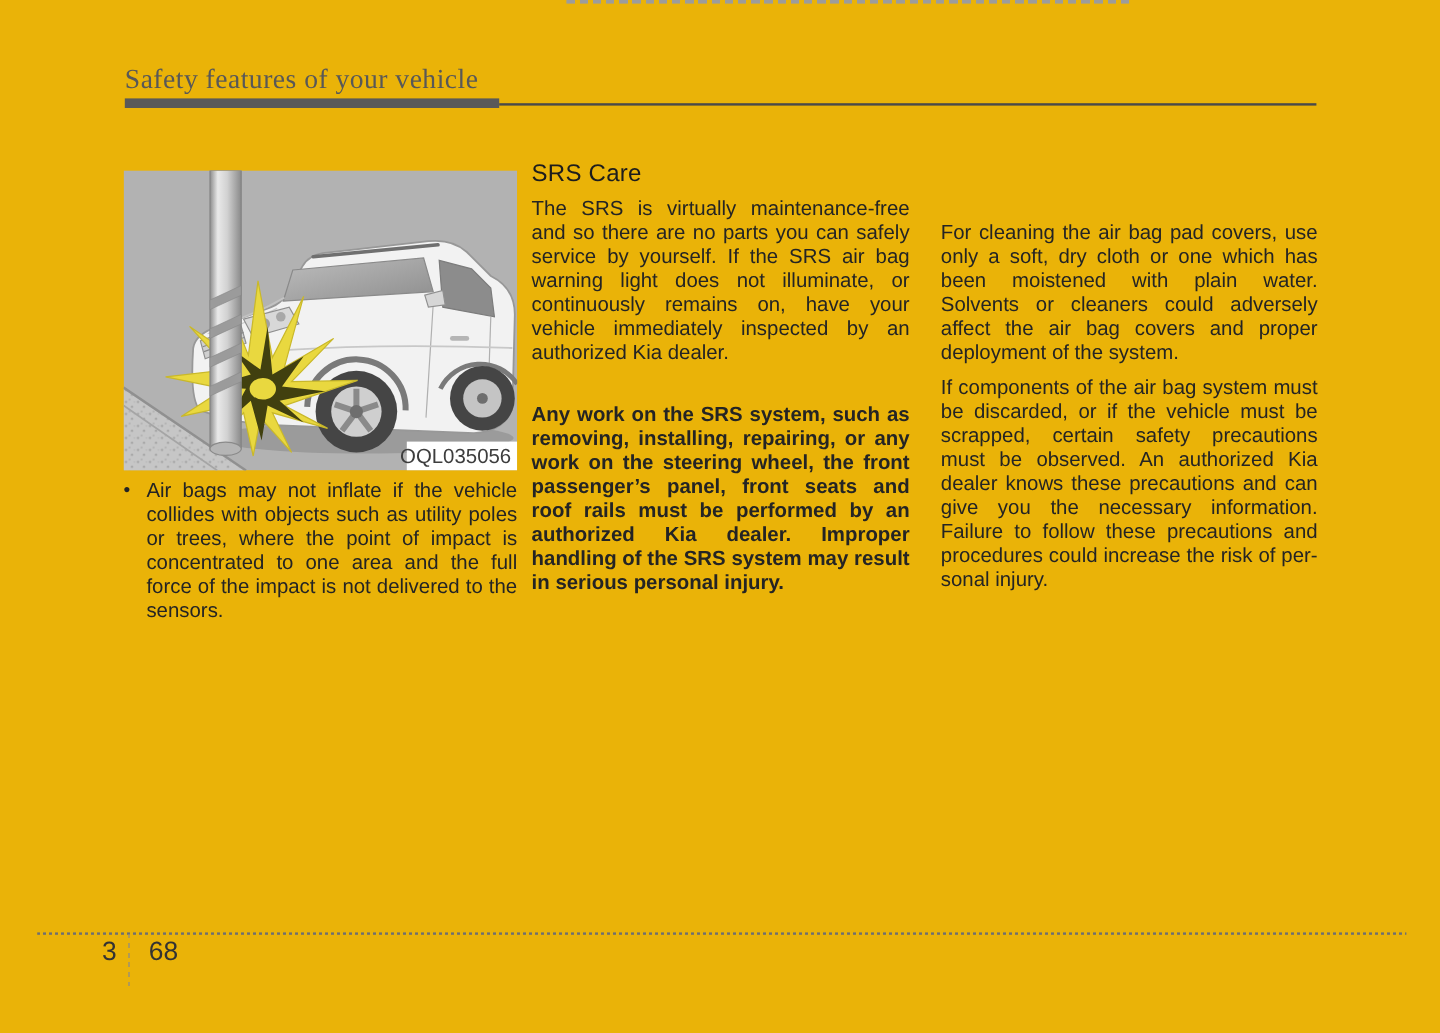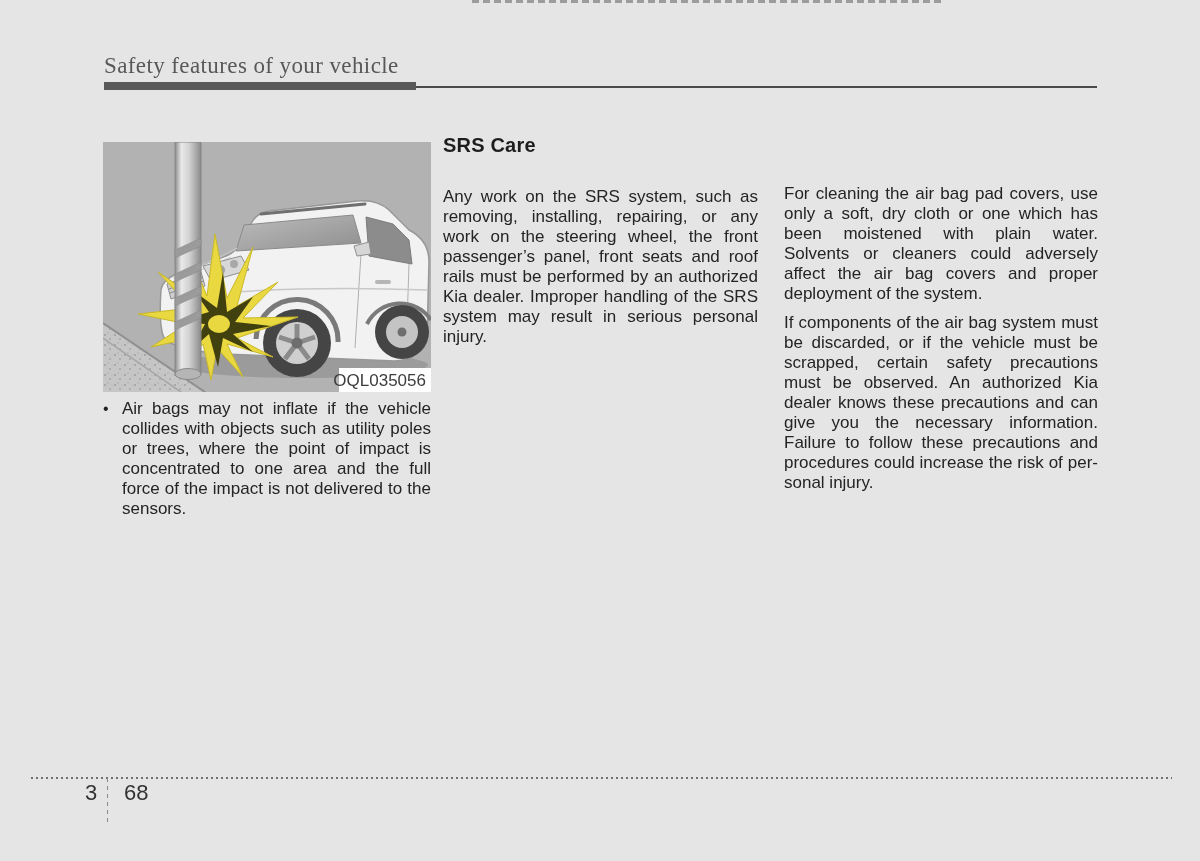--- a/index.html
+++ b/index.html
@@ -1,17 +1,17 @@
 <!DOCTYPE html>
 <html><head>
 <meta charset="utf-8">
 <style>
   html,body { margin:0; padding:0; background:#ffffff; }
   .page {
-    position:relative; width:1200px; height:861px; background:#e5e5e5;
+    position:relative; width:1200px; height:861px; background:#eab308;
     overflow:hidden; font-family:"Liberation Sans", sans-serif; color:#242424;
   }
   .top-dash {
     position:absolute; left:472px; top:0; width:471px; height:3px;
     background:repeating-linear-gradient(90deg,#9c9c9c 0 7px,transparent 7px 11px);
   }
   .doc-title {
     position:absolute; left:104px; top:52px;
     font-family:"Liberation Serif", serif; font-size:23px; line-height:28px;
     color:#585858; letter-spacing:0.4px;
@@ -24,24 +24,24 @@
   .col-left  { left:103px; top:142px; width:328px; }
   .col-mid   { left:443px; top:135px; width:315px; }
   .col-right { left:784px; top:136px; width:314px;margin-top:48px; }
 
   .figure { position:relative; width:328px; height:250px; }
   .bullet-item { display:flex; margin-top:7px; hyphens:manual; }
   .bullet-marker { flex:0 0 19px; width:19px; font-size:16px; text-align:left; }
   .bullet-text { flex:1 1 auto; text-align:justify; }
 
   .mid-heading {
-    font-size:20px; font-weight:bold; color:#1d1d1d;
+    font-size:20px; font-weight:normal; color:#1d1d1d;
     margin:0 0 9px 0; text-align:left; letter-spacing:0.2px;
   }
-  .gap-large { margin-top:32px !important; }
+  .gap-large { margin-top:32px !important;font-weight:bold; }
   .gap-small { margin-top:9px !important; }
 
   .footer-dash {
     position:absolute; left:31px; top:777px; width:1141px; height:2px;
     background:repeating-linear-gradient(90deg,#6f6f6f 0 2px,transparent 2px 5px);
   }
   .footer-vdash {
     position:absolute; left:107px; top:778px; width:1px; height:47px;
     background:repeating-linear-gradient(180deg,#8a8a8a 0 4px,transparent 4px 8px);
   }
@@ -151,20 +151,21 @@
     </div>
 
     <div class="bullet-item">
       <span class="bullet-marker">•</span>
       <span class="bullet-text">Air bags may not inflate if the vehi­cle collides with objects such as util­ity poles or trees, where the point of impact is concentrated to one area and the full force of the impact is not delivered to the sensors.</span>
     </div>
   </div>
 
   <div class="col col-mid">
     <h2 class="mid-heading">SRS Care</h2>
+    <p>The SRS is virtually maintenance-free and so there are no parts you can safely service by yourself. If the SRS air bag warning light does not illumi­nate, or continuously remains on, have your vehicle immediately inspected by an authorized Kia dealer.</p>
     <p class="gap-large">Any work on the SRS system, such as removing, installing, repairing, or any work on the steering wheel, the front passenger’s panel, front seats and roof rails must be performed by an authorized Kia dealer. Improper handling of the SRS system may result in serious personal injury.</p>
   </div>
 
   <div class="col col-right">
     <p>For cleaning the air bag pad covers, use only a soft, dry cloth or one which has been moistened with plain water. Solvents or cleaners could adversely affect the air bag covers and proper deployment of the system.</p>
     <p class="gap-small">If components of the air bag system must be discarded, or if the vehicle must be scrapped, certain safety precautions must be observed. An authorized Kia dealer knows these precautions and can give you the necessary information. Failure to fol­low these precautions and proce­dures could increase the risk of per­sonal injury.</p>
   </div>
 
   <div class="footer-dash"></div>
   <div class="footer-vdash"></div>

